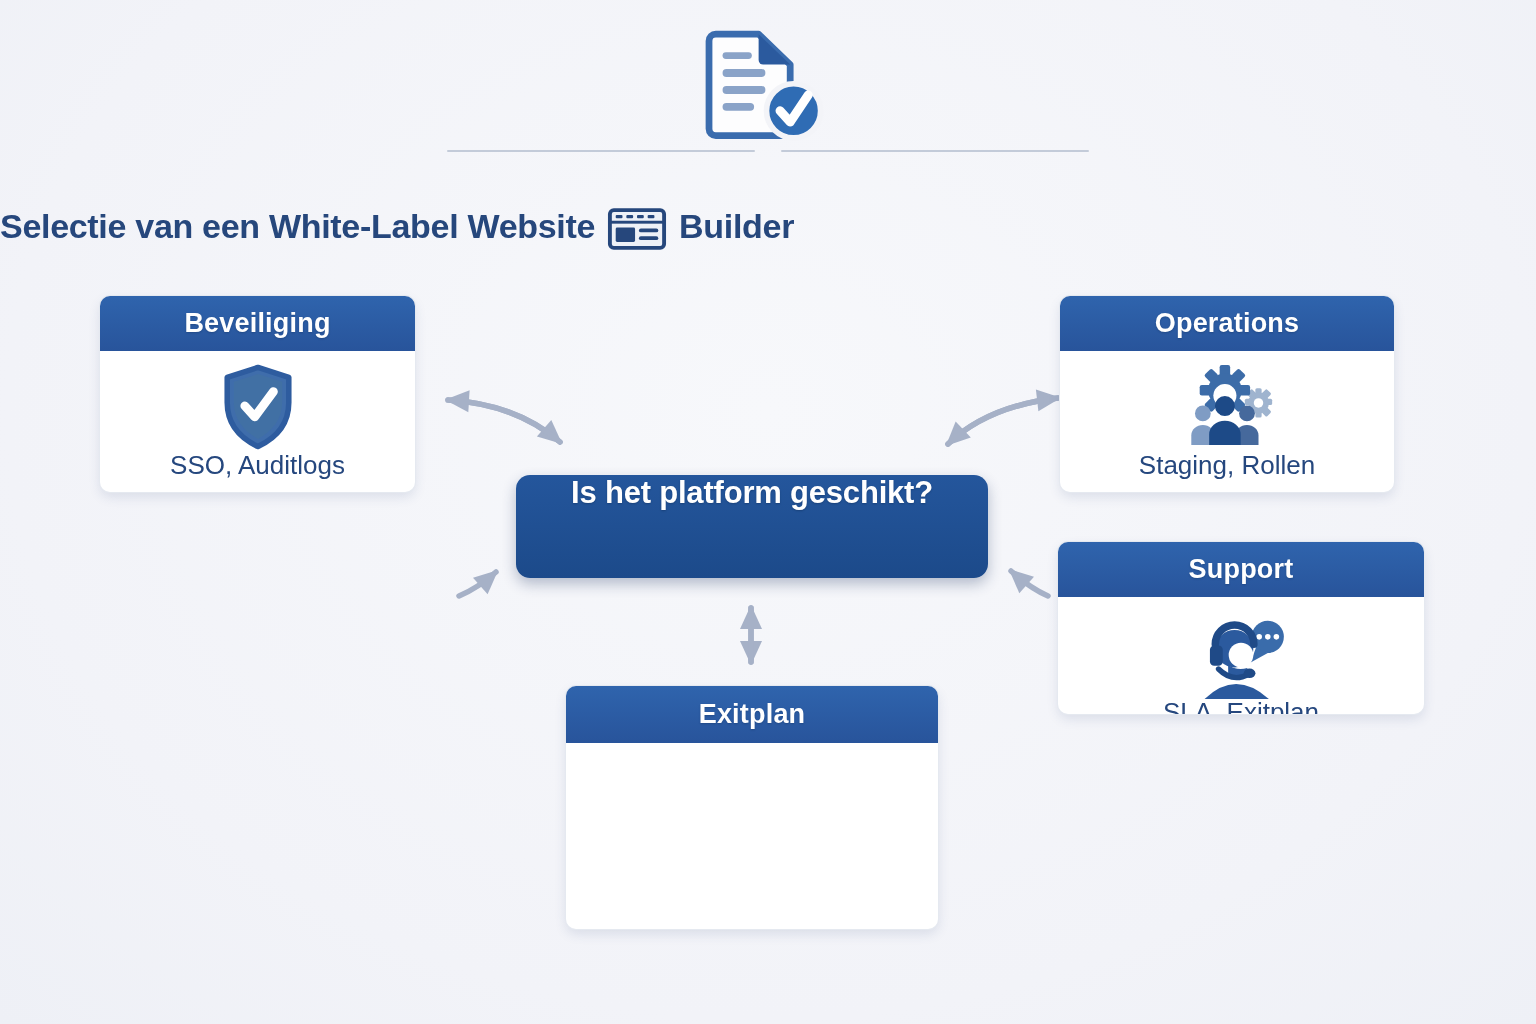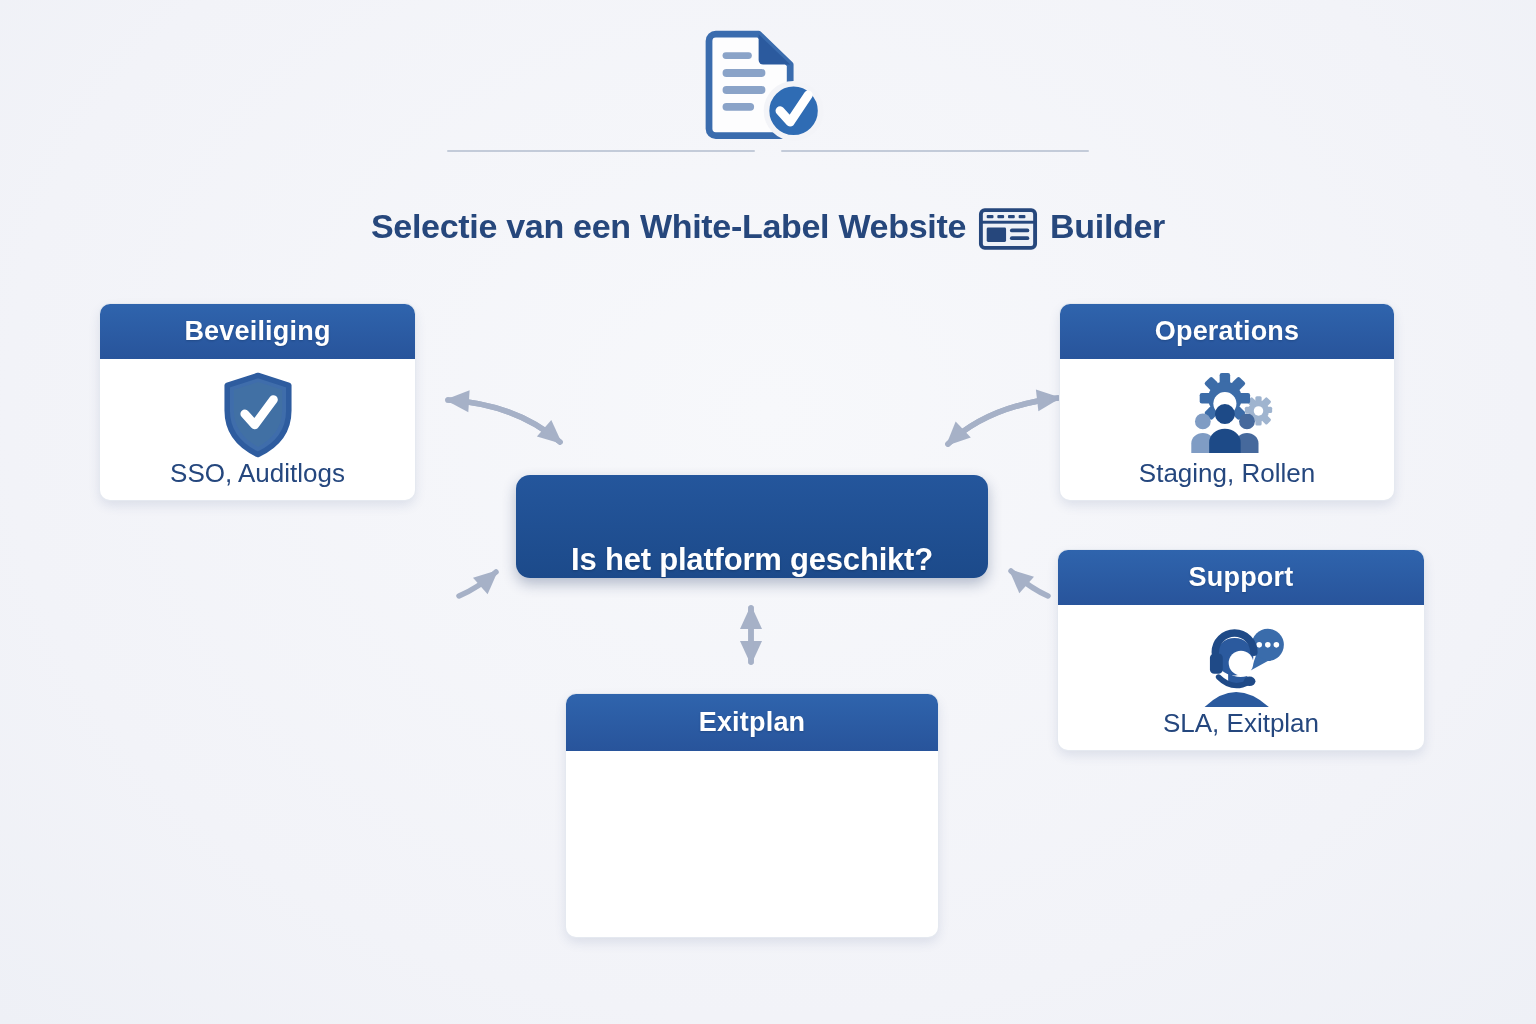--- a/index.html
+++ b/index.html
@@ -9,49 +9,49 @@
     font-family:"Liberation Sans",sans-serif;
   }
   .stage{position:absolute;inset:0;
     background:radial-gradient(ellipse at 50% 40%, #f7f8fb 0%, #f2f3f8 70%, #eef0f6 100%);}
 
   
   .doc-icon{position:absolute;left:700px;top:26px;width:124px;height:120px;}
   .title-row{position:absolute;left:0;right:0;top:150px;display:flex;align-items:center;justify-content:center;gap:26px;}
   .title-rule{height:2px;width:308px;background:#c3cbd9;border-radius:2px;}
   .title-main{font-size:38px;font-weight:800;color:#26477c;letter-spacing:-0.5px;margin:0;}
-  .subtitle-row{position:absolute;left:0;right:0;top:202px;display:flex;align-items:center;justify-content:center;gap:12px;
+  .subtitle-row{position:absolute;left:0;right:0;top:202px;display:flex;align-items:center;gap:12px;
     font-size:34px;font-weight:600;color:#26477c;letter-spacing:-0.3px;}
   .browser-icon{width:60px;height:45px;margin-top:4px;}
 
   
   .card{position:absolute;background:#ffffff;border-radius:10px;
     box-shadow:0 0 0 1px #e5e9f0,0 5px 12px rgba(43,70,120,.13);
-    display:flex;flex-direction:column;overflow:hidden;margin-top:8px;}
+    display:flex;flex-direction:column;overflow:hidden;}
   .card-header{height:55px;flex:0 0 55px;display:flex;align-items:center;justify-content:center;
     background:linear-gradient(180deg,#2f64ad 0%,#28549b 100%);
     color:#ffffff;font-size:27px;font-weight:700;letter-spacing:.2px;
     text-shadow:0 1px 2px rgba(10,30,60,.25);}
   .card-body{flex:1;display:flex;flex-direction:column;align-items:center;justify-content:space-between;
     padding:12px 10px 10px;}
   .card-sub{color:#25477e;font-size:26px;line-height:1;padding-bottom:4px;}
 
   #card-beveiliging{left:100px;top:296px;width:315px;height:196px;}
   #card-operations{left:1060px;top:296px;width:334px;height:196px;}
   #card-seo{left:100px;top:543px;width:348px;height:199px;}
-  #card-support{left:1058px;top:542px;width:366px;height:200px;}
+  #card-support{left:1058px;top:542px;width:366px;height:172px;}
   #card-exitplan{left:566px;top:686px;width:372px;height:243px;}
   #card-exitplan .card-header{height:57px;flex:0 0 57px;}
 
   .node-icon{display:block;}
 
   
   .center-node{position:absolute;left:516px;top:475px;width:472px;height:103px;
     background:linear-gradient(180deg,#24569c 0%,#1c4a8a 100%);
-    border-radius:14px;display:flex;align-items:flex-end;justify-content:center;
+    border-radius:14px;display:flex;align-items:flex-start;justify-content:center;
     box-shadow:0 6px 14px rgba(25,50,95,.30);}
   .center-label{color:#ffffff;font-size:31px;font-weight:700;letter-spacing:-0.2px;
     text-shadow:0 1px 2px rgba(10,30,60,.3);}
 
   
   .connectors{position:absolute;inset:0;pointer-events:none;}
 </style>
 </head>
 <body>
 

